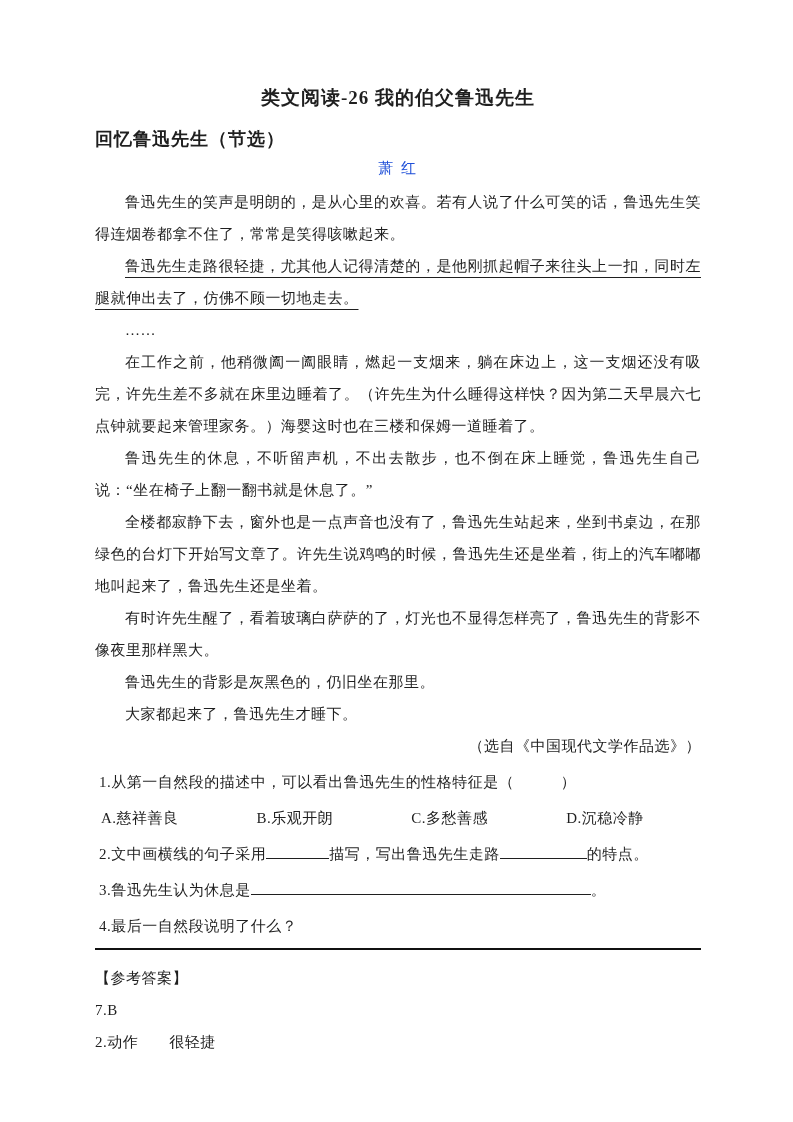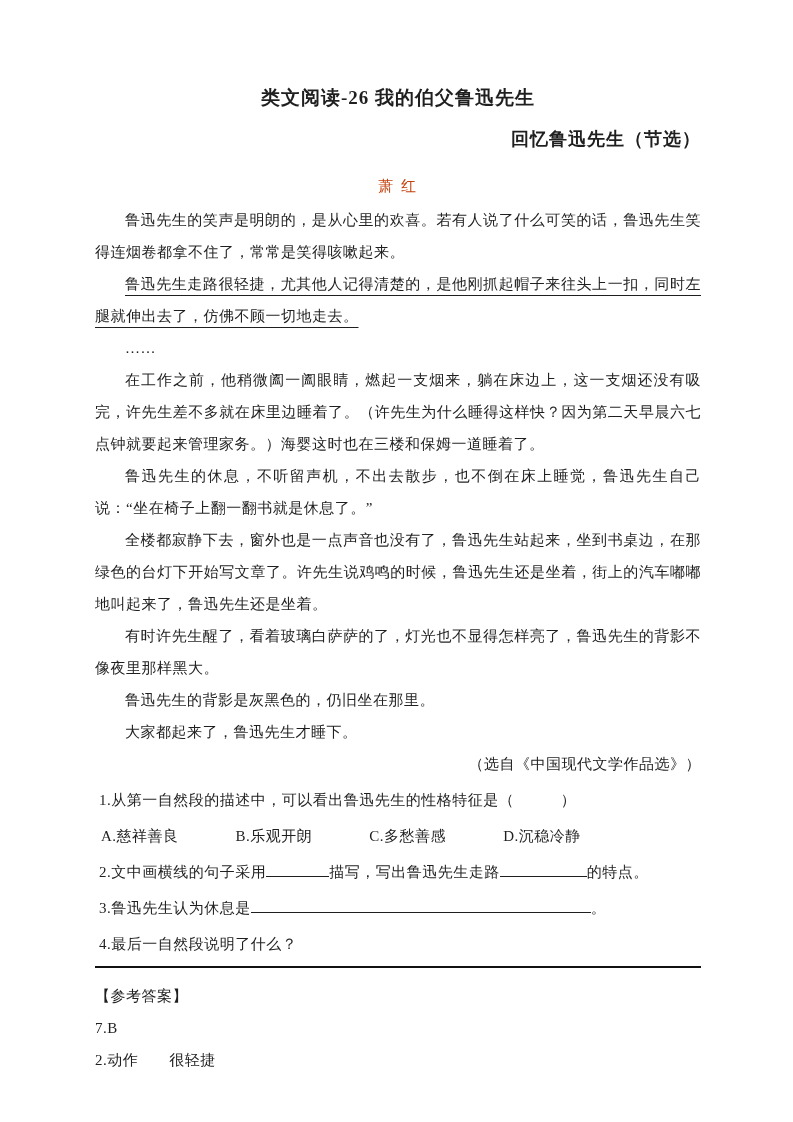--- a/index.html
+++ b/index.html
@@ -24,34 +24,34 @@
   }
   .doc-title {
     margin: 0 0 14px 0;
     font-size: 19px;
     line-height: 28px;
     font-weight: bold;
     text-align: center;
     letter-spacing: 1px;
   }
   .doc-subtitle {
-    margin: 0 0 22px 0;
+    margin: 0 0 4px 0;
     font-size: 18px;
     line-height: 26px;
     font-weight: bold;
-    text-align: right;
+    text-align: left;
     letter-spacing: 1px;
   }
   .doc-author {
     margin: 0 0 6px 0;
     font-size: 15px;
     line-height: 24px;
     text-align: center;
     letter-spacing: 2px;
-    color: #c2410c;
+    color: #1d4ed8;
   }
   .passage p {
     margin: 0;
     font-size: 15px;
     line-height: 32px;
     text-indent: 2em;
     text-align: justify;
     letter-spacing: 0.5px;
   }
   .passage p.underlined {
@@ -65,21 +65,21 @@
   }
   .questions p {
     margin: 4px;
     font-size: 15px;
     line-height: 32px;
     letter-spacing: 0.5px;
   }
   .options-row {
     display: flex;
     padding-left: 6px;
-    gap: 57px;
+    gap: 78px;
     font-size: 15px;
     line-height: 32px;
     letter-spacing: 0.5px;
   }
   .blank {
     display: inline-block;
     border-bottom: 1px solid #1f1f1f;
     height: 14px;
     vertical-align: baseline;
   }

